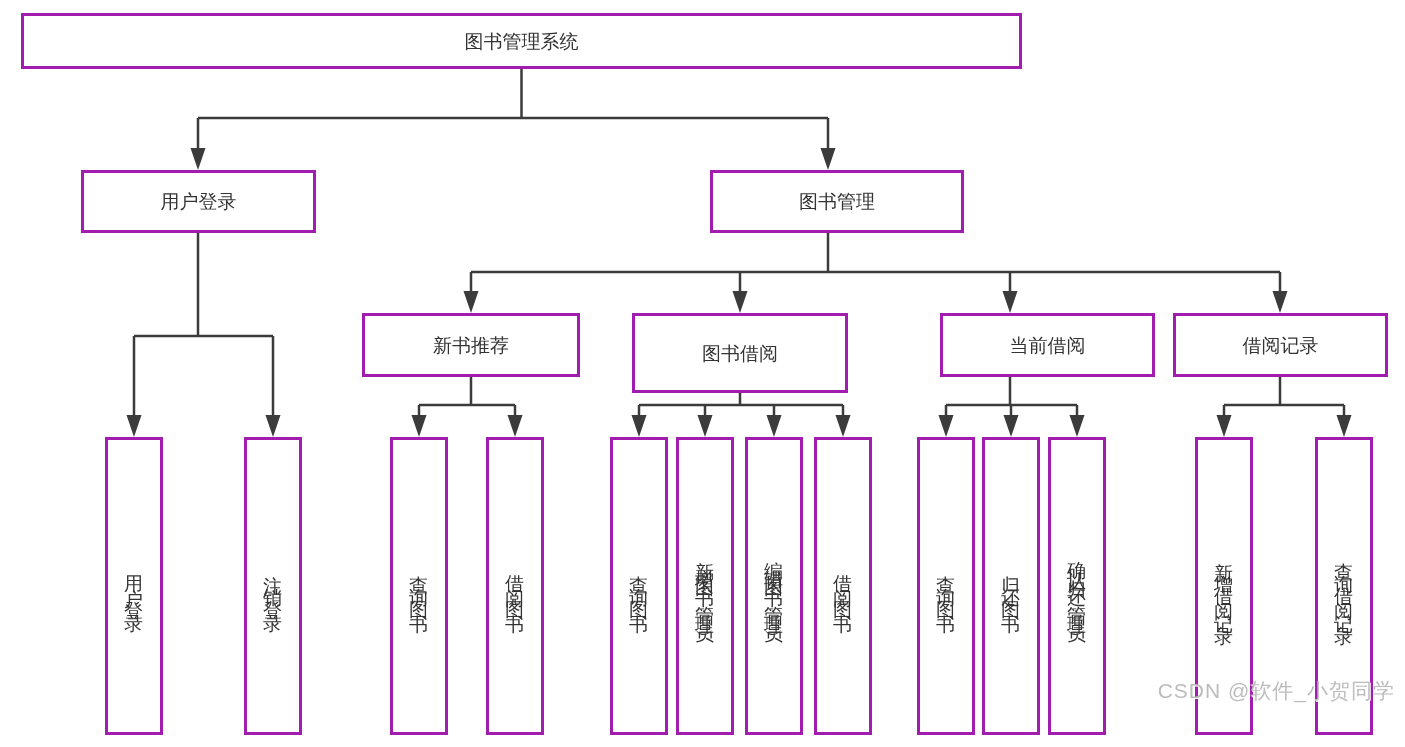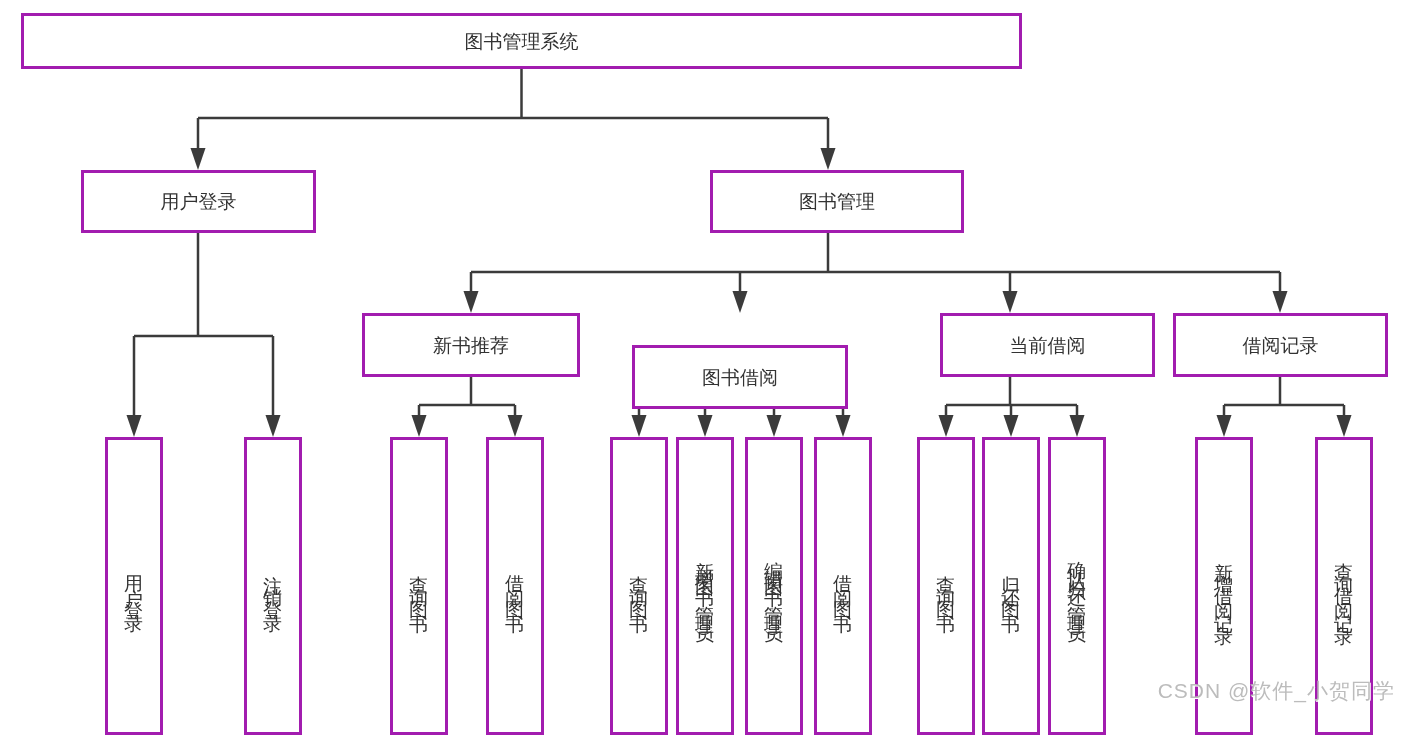--- a/index.html
+++ b/index.html
@@ -103,21 +103,21 @@
   <div class="box" style="left:81px;top:170px;width:235px;height:63px;">
     <span>用户登录</span>
   </div>
   <div class="box" style="left:710px;top:170px;width:254px;height:63px;">
     <span>图书管理</span>
   </div>
 
   <div class="box" style="left:362px;top:313px;width:218px;height:64px;">
     <span>新书推荐</span>
   </div>
-  <div class="box" style="left:632px;top:313px;width:216px;height:64px;margin-top:32px;">
+  <div class="box" style="left:632px;top:313px;width:216px;height:80px;">
     <span>图书借阅</span>
   </div>
   <div class="box" style="left:903px;top:313px;width:215px;height:64px;margin-left:37px;">
     <span>当前借阅</span>
   </div>
   <div class="box" style="left:1173px;top:313px;width:215px;height:64px;">
     <span>借阅记录</span>
   </div>
 
   <div class="box v-box" style="left:105px;top:437px;width:58px;height:298px;">

